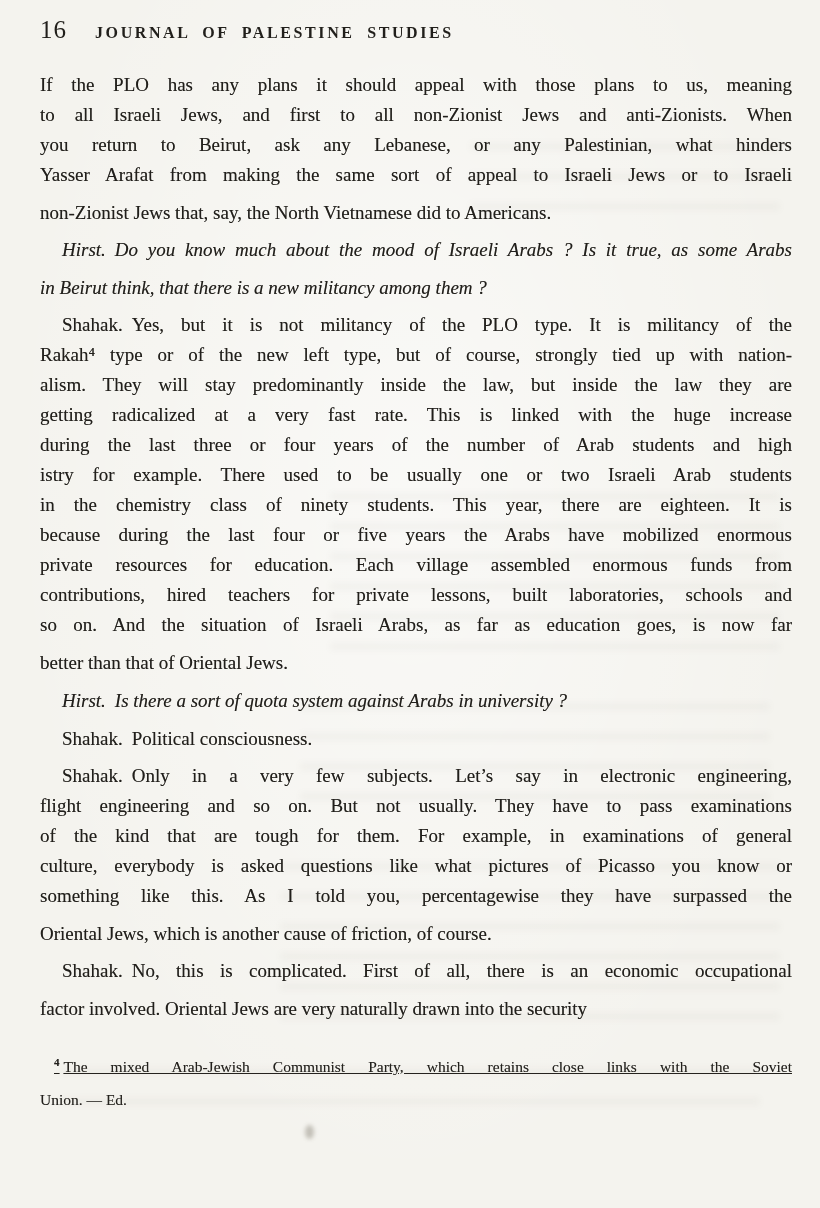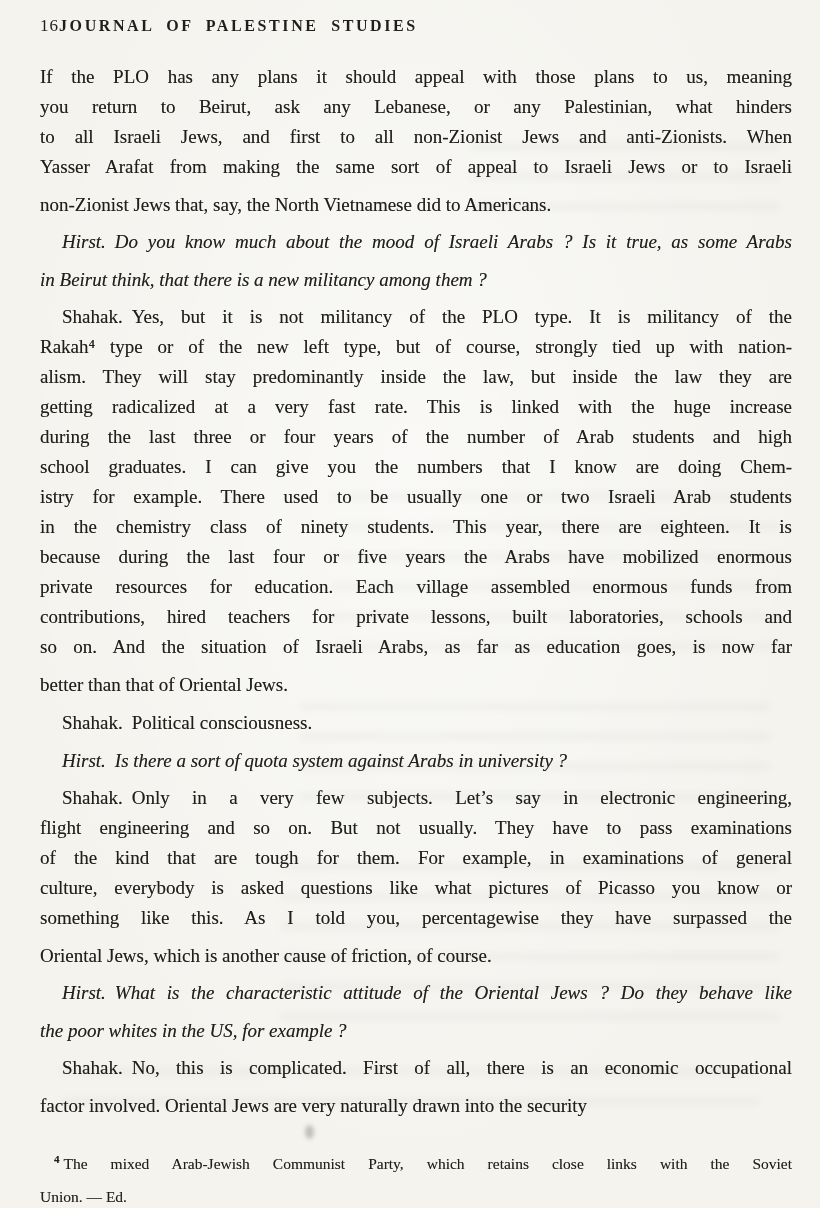--- a/index.html
+++ b/index.html
@@ -30,22 +30,23 @@
   .b3{left:300px;top:690px;width:470px;height:110px;}
   .b4{left:280px;top:860px;width:500px;height:160px;}
   .b5{left:60px;top:1045px;width:700px;height:60px;}
 
   .header{
     display:flex;align-items:baseline;
     margin-bottom:26px;
     user-select:none;
   }
   .page-num{
-    font-size:17px;
+    font-size:25px;
     letter-spacing:1px;
+    margin-right:28px;
   }
   .journal-title{
     font-size:16px;
     font-weight:600;
     letter-spacing:2.6px;
     word-spacing:6px;
   }
 
   .body-text{position:relative;}
   .para{
@@ -63,21 +64,21 @@
   .line.first-indent{text-indent:22px;}
   .speaker{margin-right:9px;}
   .answer .speaker{}
 
   .footnote{
     margin-top:26px;
     font-size:15.5px;
     line-height:25px;
     text-shadow:0 0 .3px rgba(20,18,14,.4);
   }
-  .footnote .fn-first{text-indent:14px;}
+  .footnote .fn-first{text-indent:14px;text-decoration:underline;}
   .footnote sup{font-size:11px;font-weight:600;margin-right:4px;}
   .footnote .ed{}
   .smudge{
     position:absolute;left:305px;top:1125px;width:9px;height:14px;
     background:#9a958a;border-radius:50%;filter:blur(2px);opacity:.55;
     pointer-events:none;
   }
 </style>
 </head>
 <body>
@@ -92,61 +93,56 @@
   <div class="smudge"></div>
 
   <div class="header">
     <span class="page-num">16</span>
     <span class="journal-title">JOURNAL OF PALESTINE STUDIES</span>
   </div>
 
   <div class="body-text">
       <div class="para narration">
         <div class="line">If the PLO has any plans it should appeal with those plans to us, meaning</div>
+        <div class="line">to all Israeli Jews, and first to all non-Zionist Jews and anti-Zionists. When</div>
         <div class="line">you return to Beirut, ask any Lebanese, or any Palestinian, what hinders</div>
-        <div class="line">to all Israeli Jews, and first to all non-Zionist Jews and anti-Zionists. When</div>
         <div class="line">Yasser Arafat from making the same sort of appeal to Israeli Jews or to Israeli</div>
         <div class="line last">non-Zionist Jews that, say, the North Vietnamese did to Americans.</div>
       </div>
       <div class="para question">
         <div class="line first-indent"><span class="speaker">Hirst.</span>Do you know much about the mood of Israeli Arabs ? Is it true, as some Arabs</div>
         <div class="line last">in Beirut think, that there is a new militancy among them ?</div>
       </div>
       <div class="para answer">
         <div class="line first-indent"><span class="speaker">Shahak.</span>Yes, but it is not militancy of the PLO type. It is militancy of the</div>
         <div class="line">Rakah⁴ type or of the new left type, but of course, strongly tied up with nation-</div>
         <div class="line">alism. They will stay predominantly inside the law, but inside the law they are</div>
         <div class="line">getting radicalized at a very fast rate. This is linked with the huge increase</div>
         <div class="line">during the last three or four years of the number of Arab students and high</div>
-        <div class="line">school graduates. I can give you the numbers that I know are doing Chem-</div>
         <div class="line">istry for example. There used to be usually one or two Israeli Arab students</div>
         <div class="line">in the chemistry class of ninety students. This year, there are eighteen. It is</div>
         <div class="line">because during the last four or five years the Arabs have mobilized enormous</div>
         <div class="line">private resources for education. Each village assembled enormous funds from</div>
         <div class="line">contributions, hired teachers for private lessons, built laboratories, schools and</div>
         <div class="line">so on. And the situation of Israeli Arabs, as far as education goes, is now far</div>
         <div class="line last">better than that of Oriental Jews.</div>
       </div>
+      <div class="para question">
+        <div class="line last first-indent"><span class="speaker">Hirst.</span>Is there a sort of quota system against Arabs in university ?</div>
+      </div>
       <div class="para answer">
         <div class="line last first-indent"><span class="speaker">Shahak.</span>Political consciousness.</div>
-      </div>
-      <div class="para question">
-        <div class="line last first-indent"><span class="speaker">Hirst.</span>Is there a sort of quota system against Arabs in university ?</div>
       </div>
       <div class="para answer">
         <div class="line first-indent"><span class="speaker">Shahak.</span>Only in a very few subjects. Let’s say in electronic engineering,</div>
         <div class="line">flight engineering and so on. But not usually. They have to pass examinations</div>
         <div class="line">of the kind that are tough for them. For example, in examinations of general</div>
         <div class="line">culture, everybody is asked questions like what pictures of Picasso you know or</div>
         <div class="line">something like this. As I told you, percentagewise they have surpassed the</div>
         <div class="line last">Oriental Jews, which is another cause of friction, of course.</div>
-      </div>
-      <div class="para question">
-        <div class="line first-indent"><span class="speaker">Hirst.</span>What is the characteristic attitude of the Oriental Jews ? Do they behave like</div>
-        <div class="line last">the poor whites in the US, for example ?</div>
       </div>
       <div class="para answer">
         <div class="line first-indent"><span class="speaker">Shahak.</span>No, this is complicated. First of all, there is an economic occupational</div>
         <div class="line last">factor involved. Oriental Jews are very naturally drawn into the security</div>
       </div>
     </div>
 
   <div class="footnote">
     <div class="line fn-first"><sup>4</sup><span>The mixed Arab-Jewish Communist Party, which retains close links with the Soviet</span></div>
     <div class="line last"><span>Union. — </span><span class="ed">Ed.</span></div>

